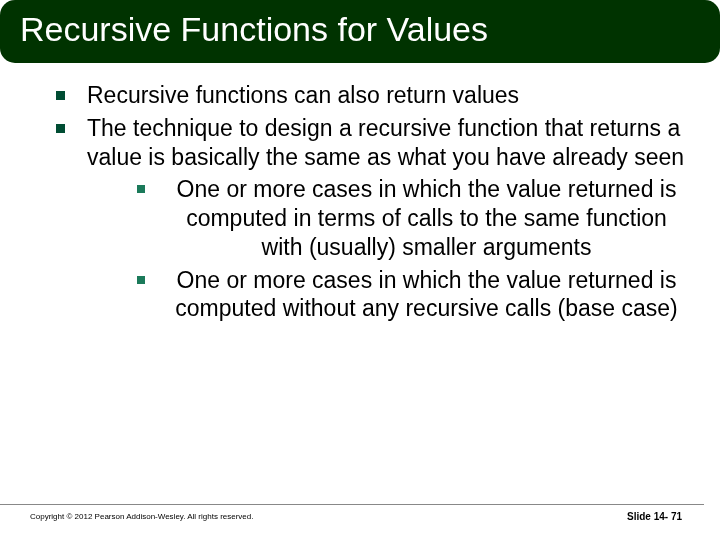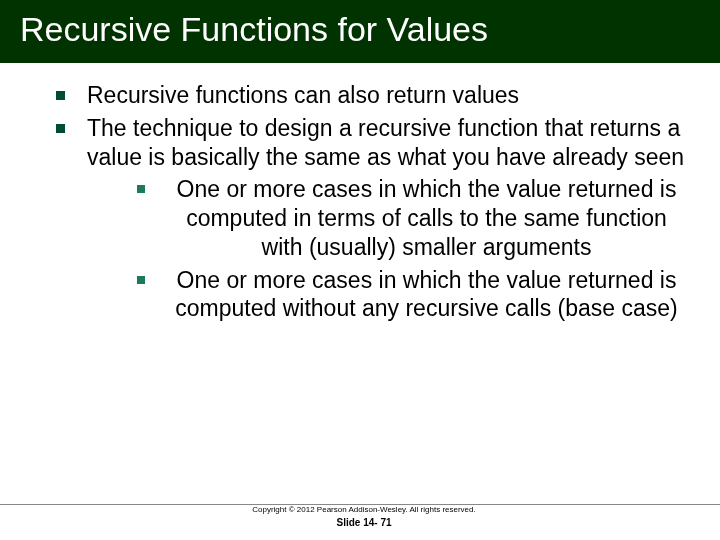--- a/index.html
+++ b/index.html
@@ -16,20 +16,21 @@
     height: 540px;
     position: relative;
     display: flex;
     flex-direction: column;
   }
   .title-band {
     background: #003300;
     color: #ffffff;
     padding: 10px 20px 14px 20px;
     box-sizing: border-box;
+    border-radius: 15px;
   }
   .title-band h1 {
     margin: 0;
     font-size: 34px;
     font-weight: normal;
     line-height: 1.15;
   }
   .body {
     flex: 1;
     padding: 18px 30px 0 46px;
@@ -62,30 +63,29 @@
     height: 8px;
     background: #1b7a5a;
     flex: 0 0 auto;
     margin-top: 10px;
     margin-right: 18px;
   }
   .b2 .txt { flex: 1; text-align: center; }
   .footer {
     position: absolute;
     left: 0;
-    right: 0;
+    right: 16px;
     bottom: 12px;
     padding: 0 22px 0 30px;
     border-top: 1px solid #888;
     display: flex;
     justify-content: space-between;
     align-items: center;
     height: 24px;
     box-sizing: border-box;
-    flex-direction: column;
   }
   .copyright {
     font-size: 8px;
     color: #000;
   }
   .slidenum {
     font-size: 10px;
     font-weight: bold;
     color: #000;
   }

